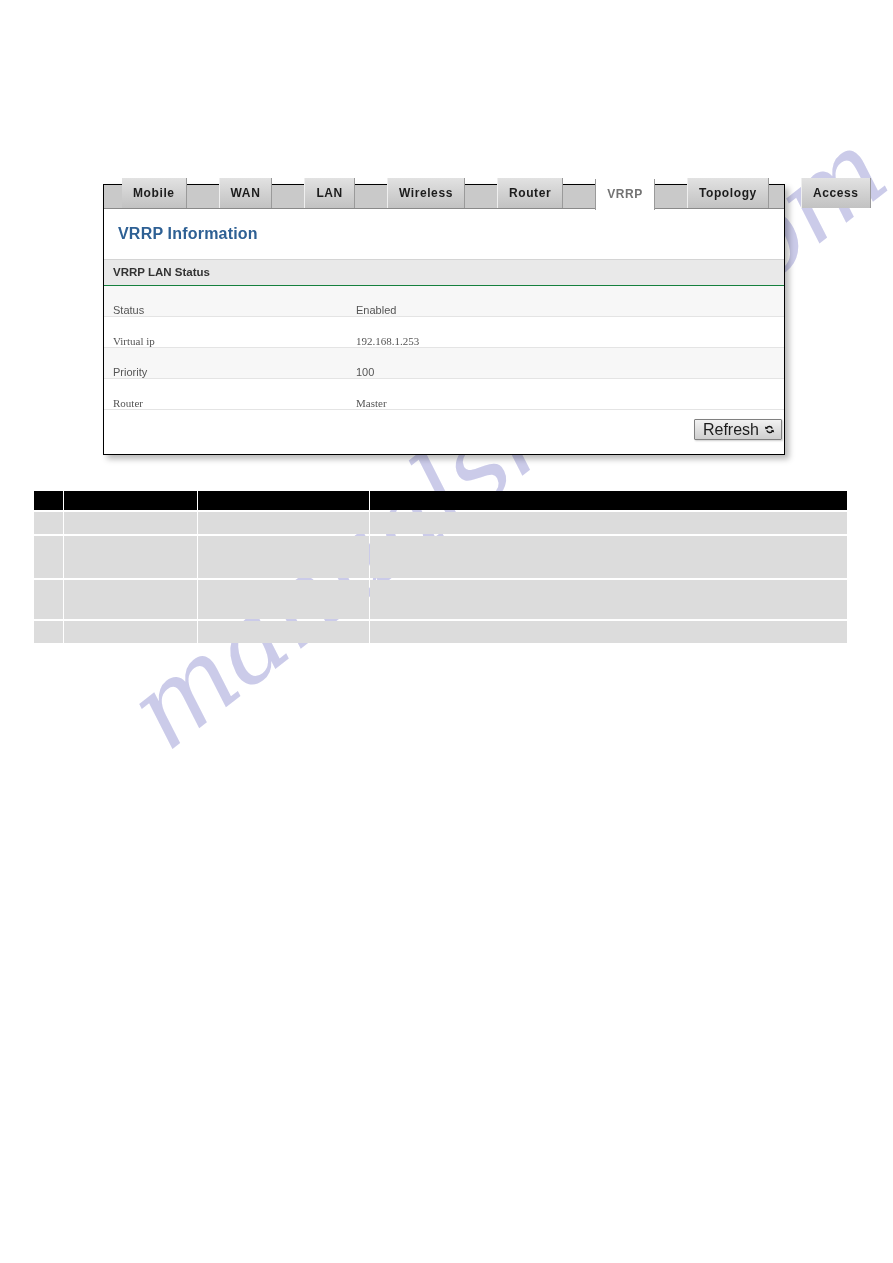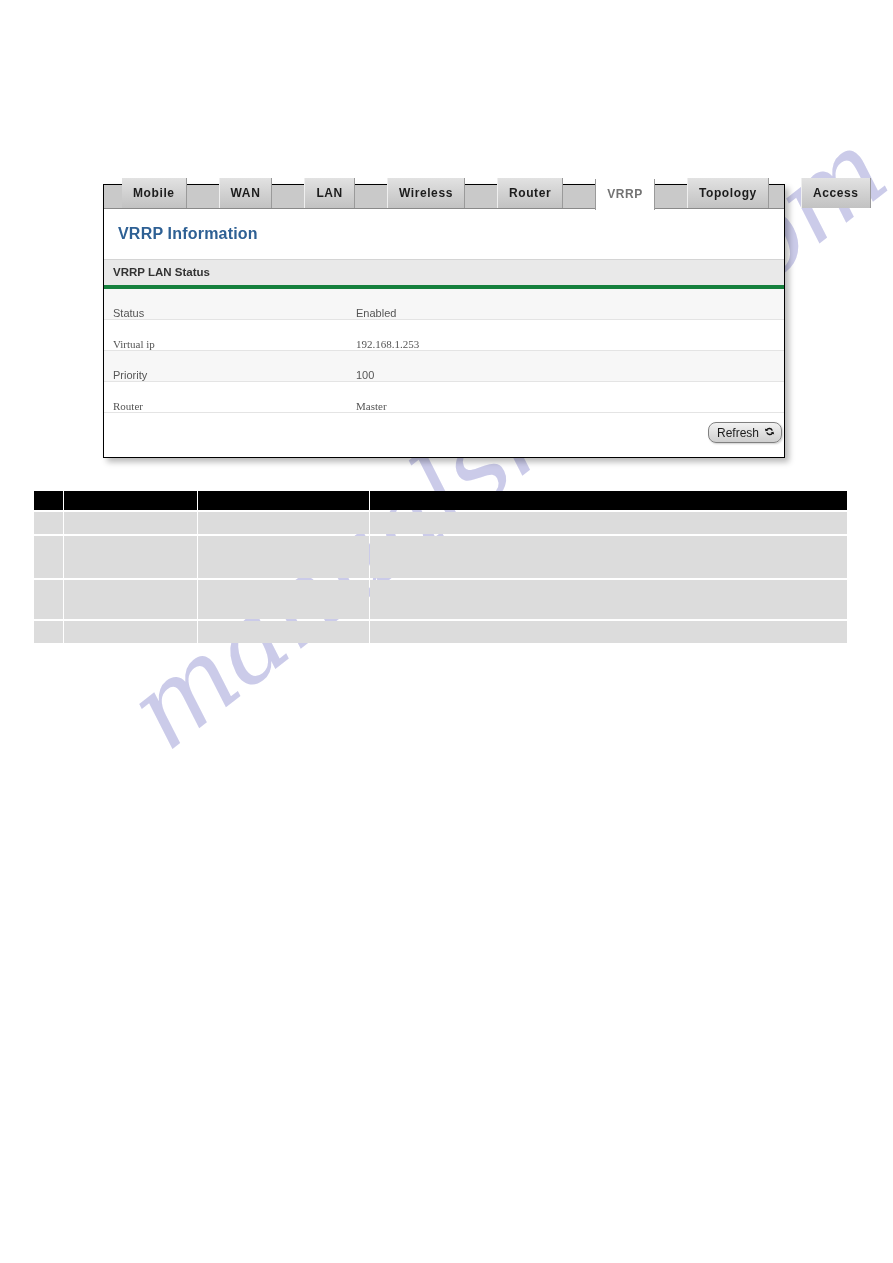--- a/index.html
+++ b/index.html
@@ -111,21 +111,21 @@
     font-weight: bold;
     color: #2e6094;
     letter-spacing: 0.2px;
     margin-top: 8px;
   }
 
   
   #section-header {
     background: #e9e9e9;
     border-top: 1px solid #d4d4d4;
-    border-bottom: 4px solid #15803d;
+    border-bottom: 1px solid #15803d;
     height: 25px;
     line-height: 25px;
     padding-left: 9px;
     font-size: 11.5px;
     font-weight: bold;
     color: #333333;
   }
 
   
   .info-row {
@@ -158,22 +158,22 @@
     position: absolute;
     right: 2px;
     top: 9px;
     height: 19px;
     padding: 0 6px 0 8px;
     display: flex;
     align-items: center;
     gap: 5px;
     background: linear-gradient(to bottom, #f2f2f2 0%, #e0e0e0 50%, #cfcfcf 100%);
     border: 1px solid #808080;
-    border-radius: 8px;
-    font-size: 12px;
+    border-radius: 1px;
+    font-size: 16px;
     color: #1c1c1c;
     cursor: pointer;
     box-shadow: 1px 1px 2px rgba(0,0,0,0.2);
   }
   #refresh-icon { display: block; }
 
   
   #data-table {
     position: absolute;
     left: 33px;

